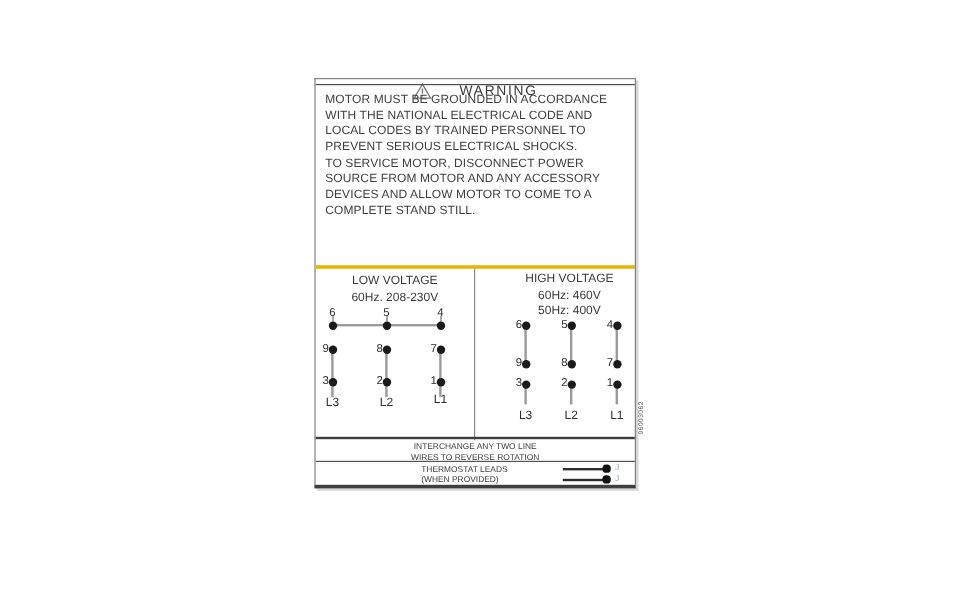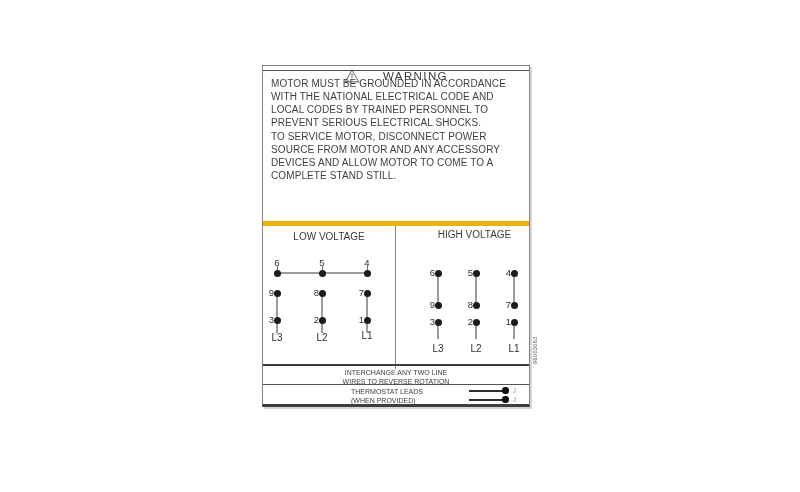--- a/index.html
+++ b/index.html
@@ -7,21 +7,21 @@
           font-family:"Liberation Sans","DejaVu Sans",sans-serif;color:#3a3a3a;}
   .label{position:absolute;left:262px;top:65px;width:266px;height:338px;
          border:1px solid #828282;border-bottom:3px solid #3e3e3e;background:#fff;
          box-shadow:2px 2px 0 #d6d6d6;}
   .row{position:absolute;left:0;width:266px;box-sizing:border-box;}
   .hdr{top:0;height:20px;display:flex;align-items:center;justify-content:center;gap:23px;}
   .hdr-title{font-size:11.5px;letter-spacing:1.4px;color:#3a3a3a;}
   .body-text{top:4px;height:135px;border-top:1px solid #4f4f4f;padding:6px 8px 0 8px;}
   .para{font-size:10px;line-height:13px;letter-spacing:0.1px;color:#3f3f3f;white-space:pre-line;}
   .para + .para{margin-top:1px;}
-  .volt{top:155px;height:101px;border-top:5px solid #eab308;}
+  .volt{top:155px;height:101px;border-top:3px solid #eab308;}
   .cell{position:absolute;top:0;height:143px;box-sizing:border-box;}
   .cell.lv{left:0;width:133px;border-right:1px solid #8a8a8a;}
   .cell.hv{left:145px;width:133px;}
   .vtitle{position:absolute;left:0;width:100%;text-align:center;font-size:10px;color:#3a3a3a;}
   .vsub{position:absolute;left:0;width:100%;text-align:center;font-size:10px;line-height:13px;
         color:#3a3a3a;white-space:pre-line;}
   .dot{position:absolute;width:7px;height:7px;border-radius:50%;background:#1b1b1b;
        margin:-3.5px 0 0 -3.5px;}
   .numT{position:absolute;width:16px;margin:-16px 0 0 -8px;text-align:center;
         font-size:9.5px;color:#2e2e2e;}
@@ -68,20 +68,21 @@
       <div class="para">TO SERVICE MOTOR, DISCONNECT POWER
 SOURCE FROM MOTOR AND ANY ACCESSORY
 DEVICES AND ALLOW MOTOR TO COME TO A
 COMPLETE STAND STILL.</div>
     </div>
 
     <div class="row volt">
 
       <div class="cell lv">
         <div class="vtitle" style="top:5px">LOW VOLTAGE</div>
+        <div class="vsub" style="top:18px">60Hz. 208-230V</div>
 
         <span class="hl" style="left:14px;top:47px;width:90px"></span>
         <span class="vl" style="left:14px;top:67px;height:27px"></span>
         <span class="vl" style="left:59px;top:67px;height:27px"></span>
         <span class="vl" style="left:104px;top:67px;height:27px"></span>
         <span class="vl" style="left:14px;top:94px;height:13px"></span>
         <span class="vl" style="left:59px;top:94px;height:13px"></span>
         <span class="vl" style="left:104px;top:94px;height:13px"></span>
 
         <span class="numT" style="left:14px;top:47px">6</span>
@@ -109,20 +110,22 @@
         <span class="dot" style="left:59px;top:94px"></span>
         <span class="dot" style="left:104px;top:94px"></span>
 
         <span class="lbl" style="left:14px;top:106px">L3</span>
         <span class="lbl" style="left:59px;top:106px">L2</span>
         <span class="lbl" style="left:104px;top:104px">L1</span>
       </div>
 
       <div class="cell hv">
         <div class="vtitle" style="top:3px">HIGH VOLTAGE</div>
+        <div class="vsub" style="top:16px">60Hz: 460V
+50Hz: 400V</div>
 
         <span class="vl" style="left:30px;top:47px;height:32px"></span>
         <span class="vl" style="left:68px;top:47px;height:32px"></span>
         <span class="vl" style="left:106px;top:47px;height:32px"></span>
         <span class="vl" style="left:30px;top:96px;height:17px"></span>
         <span class="vl" style="left:68px;top:96px;height:17px"></span>
         <span class="vl" style="left:106px;top:96px;height:17px"></span>
 
         <span class="numL" style="left:30px;top:47px">6</span>
         <span class="numL" style="left:68px;top:47px">5</span>

